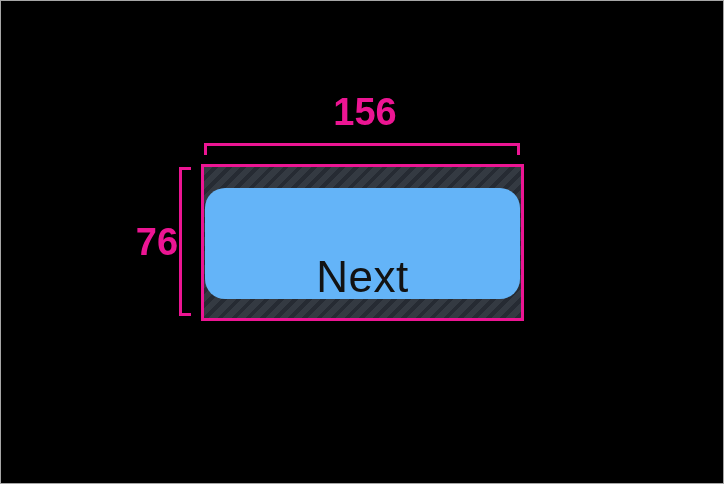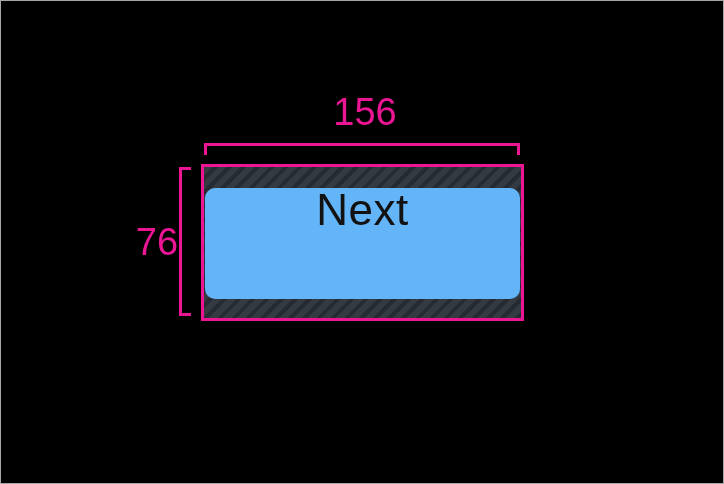--- a/index.html
+++ b/index.html
@@ -17,21 +17,21 @@
     border: 1px solid #a6a6a6;
     overflow: hidden;
   }
 
   
   .dim-label {
     position: absolute;
     color: #ec1593;
     font-size: 38px;
     line-height: 38px;
-    font-weight: 400;
+    font-weight: 700;
     text-align: center;
     user-select: none;
   }
   .dim-label-width {
     left: 206px;
     top: 92px;
     width: 316px;
   }
   .dim-label-height {
     left: 128px;
@@ -78,23 +78,23 @@
 
   
   .next-button {
     position: absolute;
     left: 1px;
     right: 1px;
     top: 21px;
     bottom: 19px;
     background: #64b4f8;
     border: none;
-    border-radius: 10px;
+    border-radius: 20px;
     display: flex;
-    align-items: flex-start;
+    align-items: flex-end;
     justify-content: center;
     cursor: pointer;
     padding: 0;
   }
   .next-button-label {
     color: #121212;
     font-size: 44px;
     font-weight: 500;
     letter-spacing: 0.5px;
     line-height: 1;

